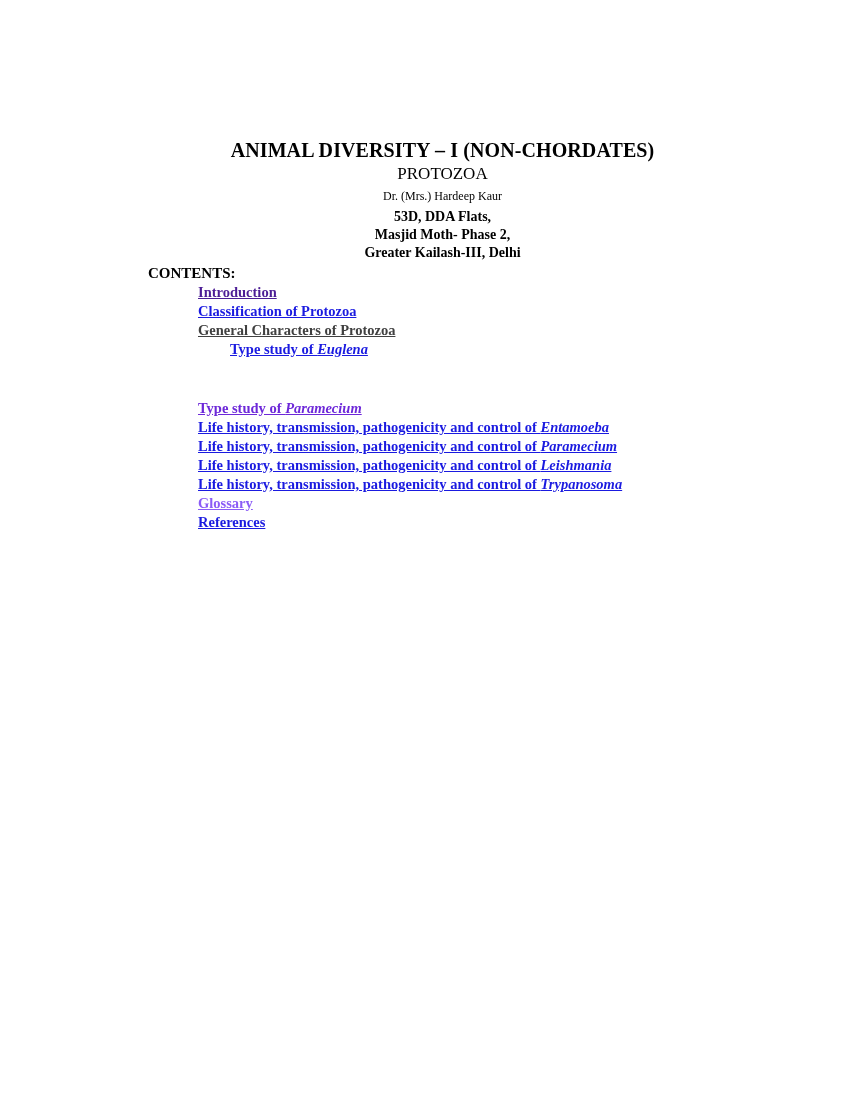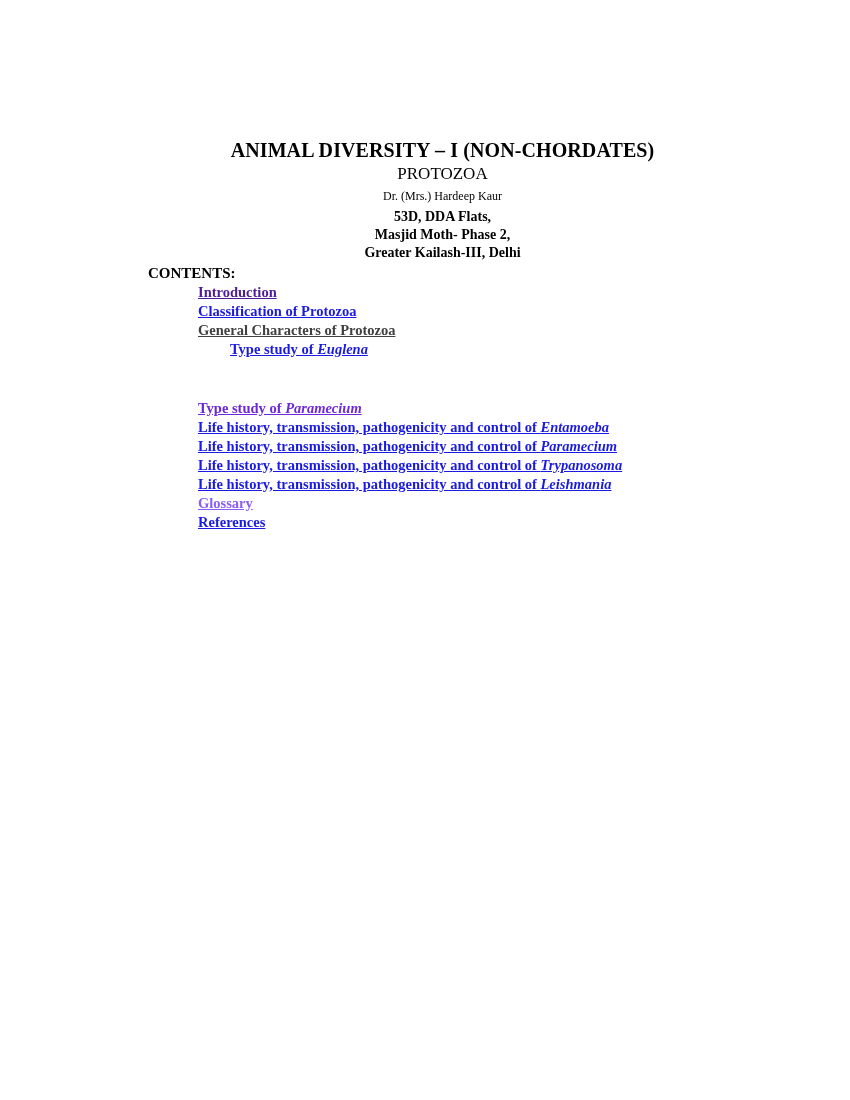--- a/index.html
+++ b/index.html
@@ -118,20 +118,20 @@
     <div class="contents-heading">CONTENTS:</div>
 
     <ul class="toc-list">
       <li class="toc-item" style="color: #4c1d95;"><span>Introduction</span><span class="sci"></span></li>
       <li class="toc-item" style="color: rgb(26, 26, 224);"><span>Classification of Protozoa</span><span class="sci"></span></li>
       <li class="toc-item" style="color: #404040;"><span>General Characters of Protozoa</span><span class="sci"></span></li>
       <li class="toc-item" style="color: rgb(26, 26, 224); margin-left: 32px;"><span>Type study of </span><span class="sci">Euglena</span></li>
       <li class="toc-item" style="color: #6d28d9; margin-top: 40px;"><span>Type study of </span><span class="sci">Paramecium</span></li>
       <li class="toc-item" style="color: rgb(26, 26, 224);"><span>Life history, transmission, pathogenicity and control of  </span><span class="sci">Entamoeba</span></li>
       <li class="toc-item" style="color: rgb(26, 26, 224);"><span>Life history, transmission, pathogenicity and control of  </span><span class="sci">Paramecium</span></li>
+      <li class="toc-item" style="color: rgb(26, 26, 224);"><span>Life history, transmission, pathogenicity and control of </span><span class="sci">Leishmania</span></li>
       <li class="toc-item" style="color: rgb(26, 26, 224);"><span>Life history, transmission, pathogenicity and control of  </span><span class="sci">Trypanosoma</span></li>
-      <li class="toc-item" style="color: rgb(26, 26, 224);"><span>Life history, transmission, pathogenicity and control of </span><span class="sci">Leishmania</span></li>
       <li class="toc-item" style="color: #8b5cf6;"><span>Glossary</span><span class="sci"></span></li>
       <li class="toc-item" style="color: rgb(26, 26, 224);"><span>References</span><span class="sci"></span></li>
     </ul>
   </div>
 
 </div>
 
 </body></html>

